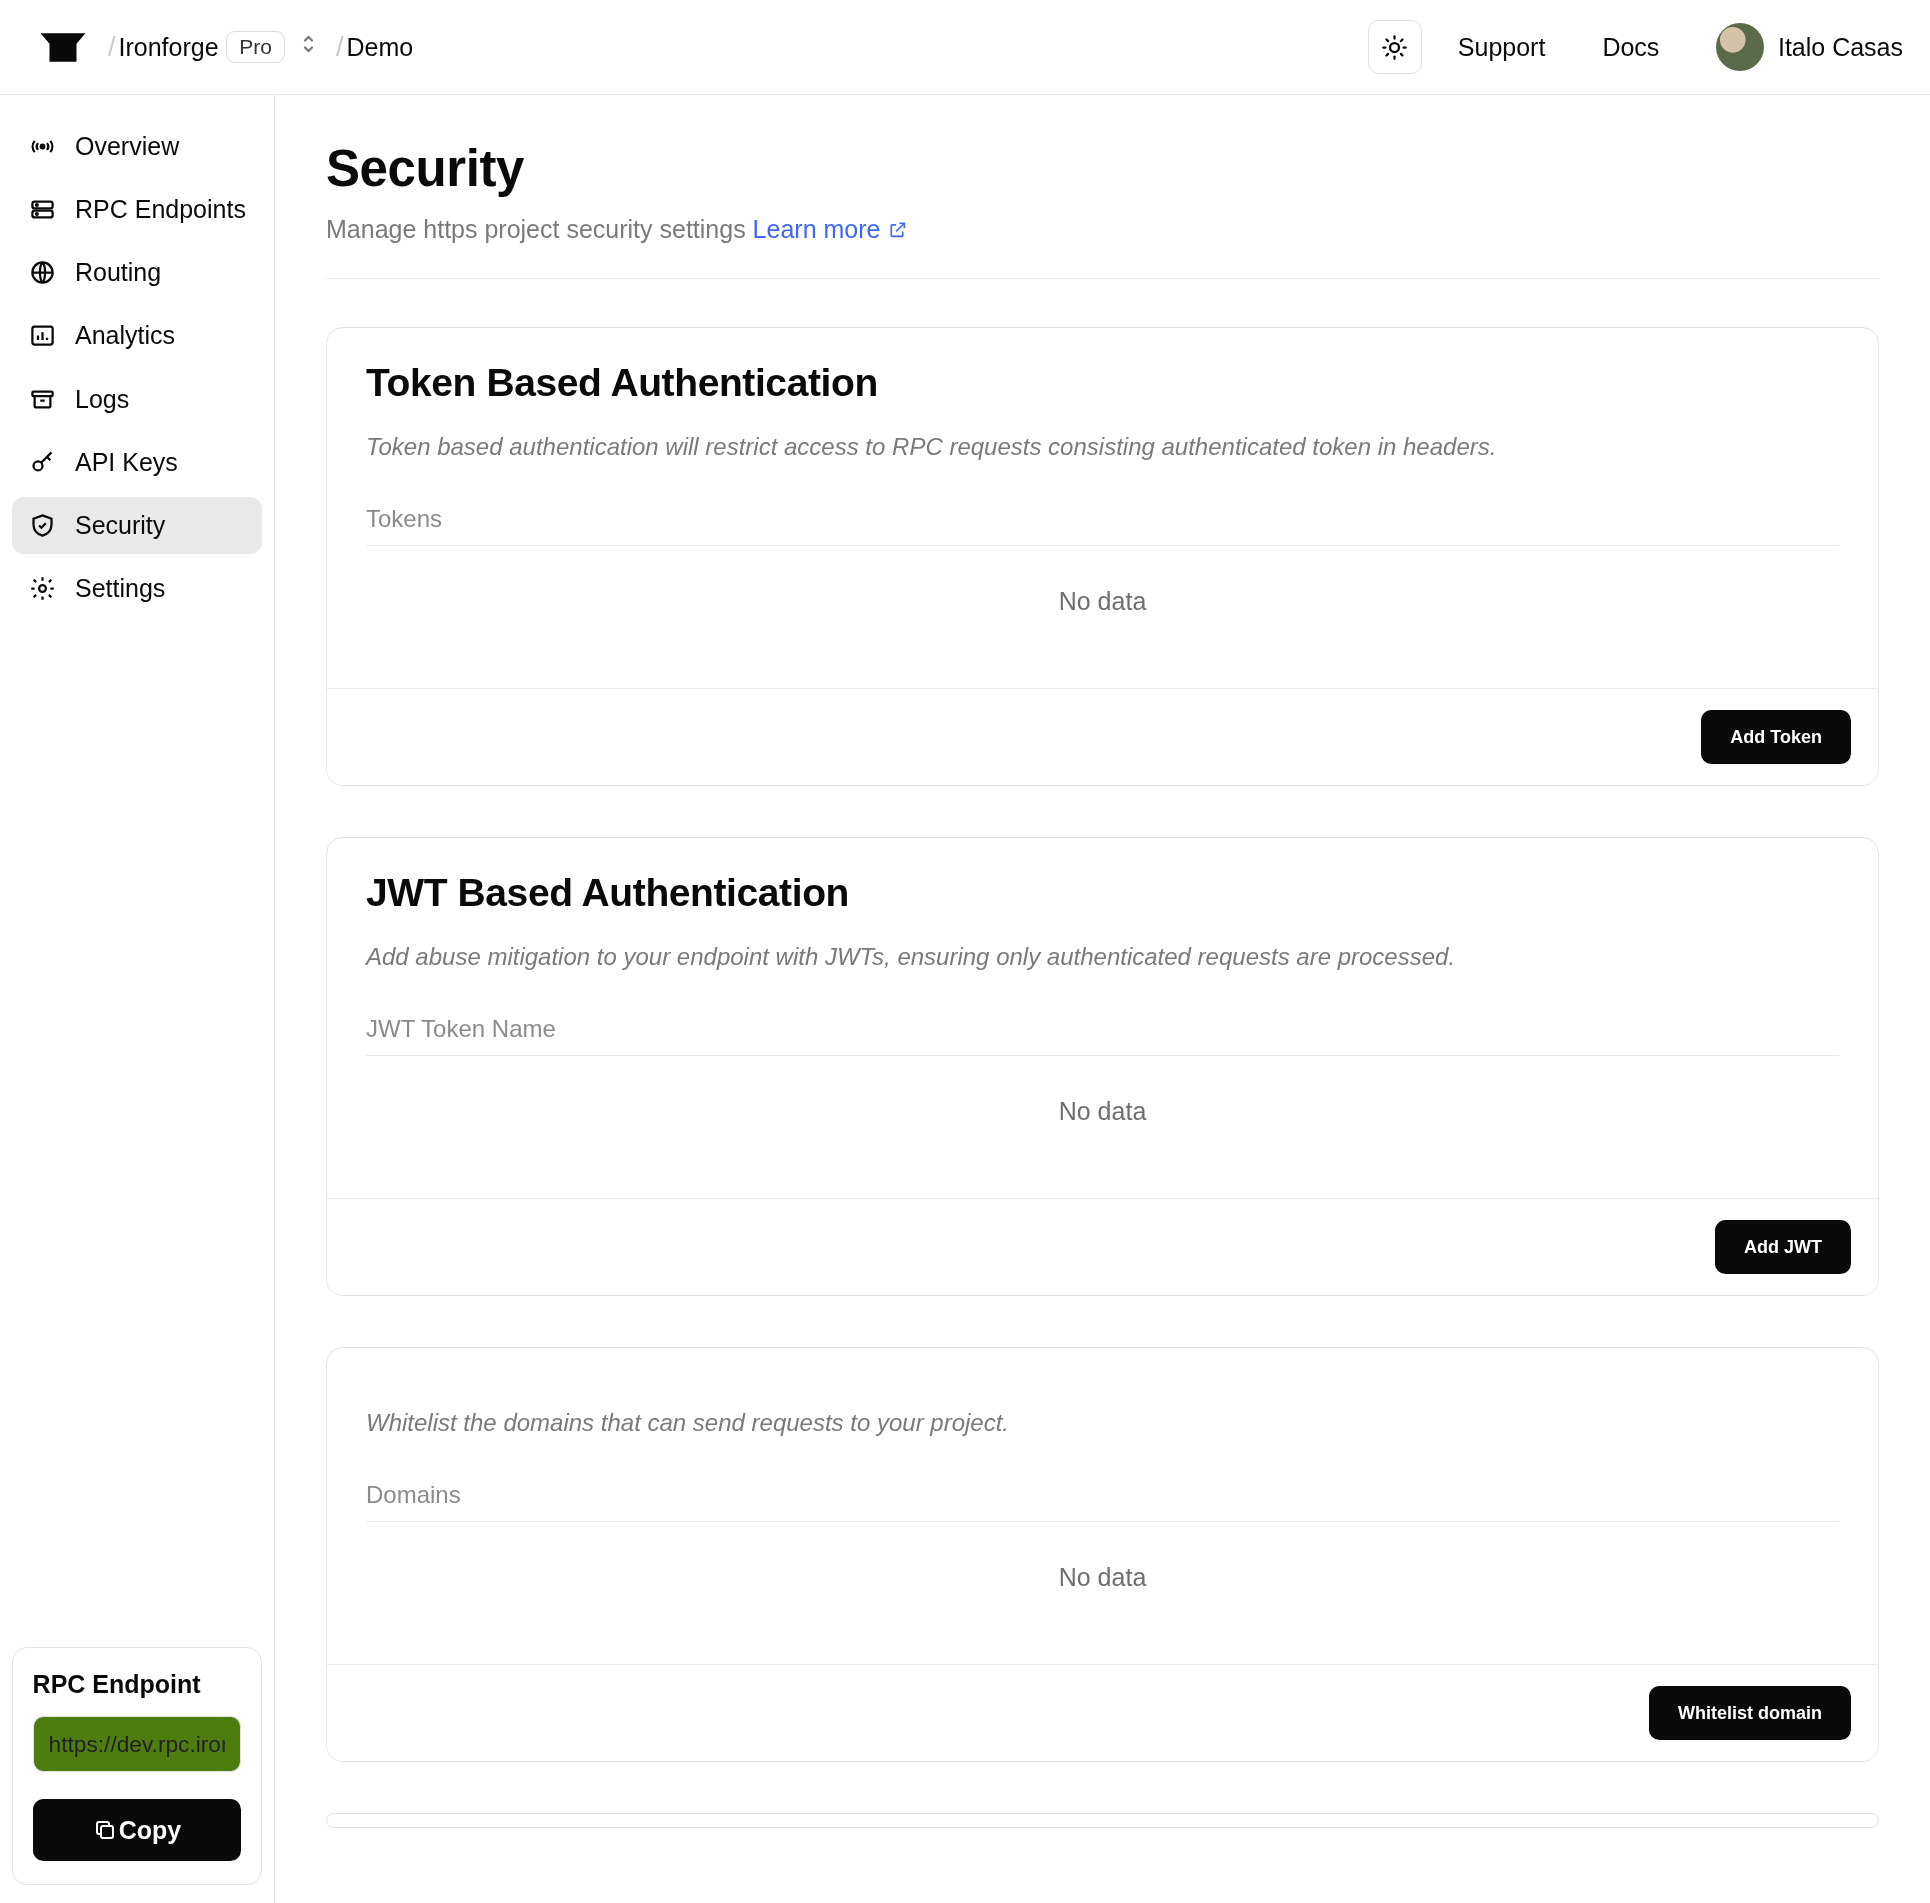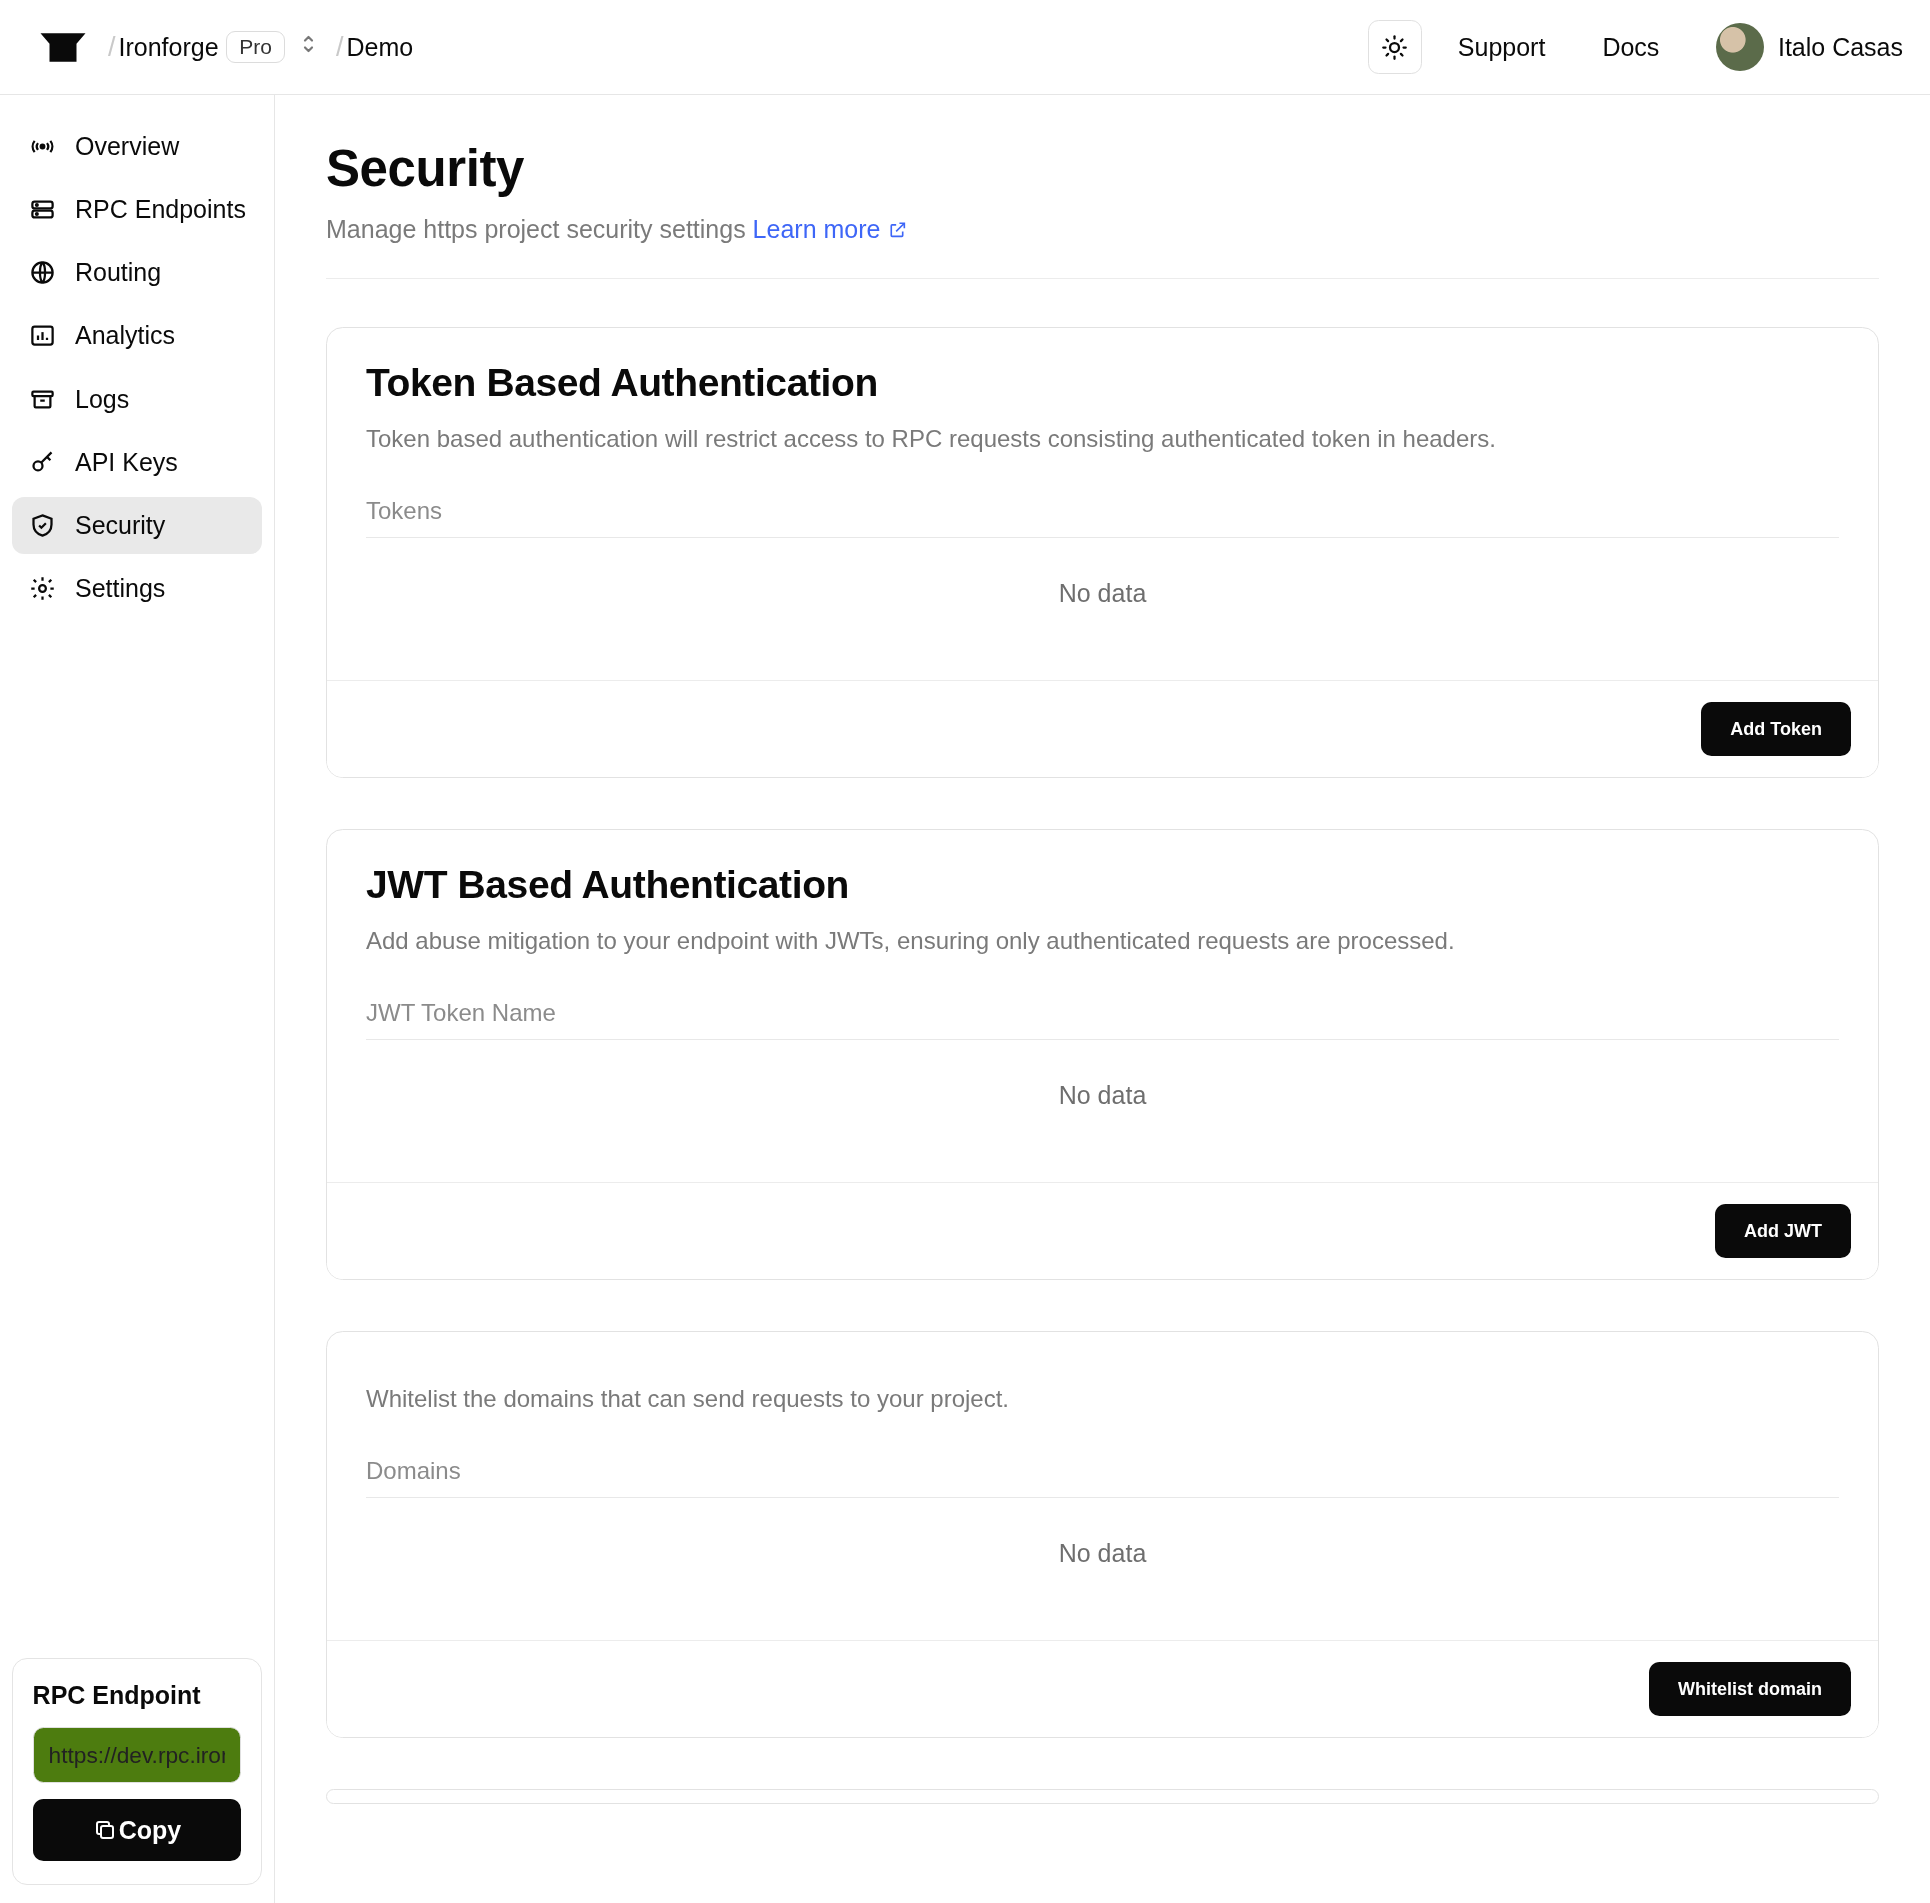--- a/index.html
+++ b/index.html
@@ -70,40 +70,40 @@
     padding: 22.7px 19.6px; background:#fff;
   }
   .endpoint-title { font-size:25px; font-weight:700; margin-bottom:16.6px; }
   .endpoint-input {
     width:100%; border:0.8px solid #e0e0e0; border-radius:10.6px;
     padding: 13.6px 15px; font-size:22.7px; color:#222;
     font-family:inherit; background:#4d7c0f;
     overflow:hidden; text-overflow:clip;
   }
   .copybtn {
-    margin-top:16px; width:100%;
+    margin-top:27px; width:100%;
     background:#0a0a0a; color:#fff; border:none; border-radius:10.6px;
     padding:16.6px 0; font-size:25px; font-weight:600;
     display:flex; align-items:center; justify-content:center; gap:2px;
     cursor:pointer;
   }
 
   .main { flex:1; padding: 44px 51px 30px 51px; }
   .pagetitle { font-size:51px; font-weight:800; letter-spacing:-0.4px; }
   .subtitle { font-size:25px; color:#7a7a7a; margin-top:16.6px; }
   .subtitle a { color:#3e66f7; text-decoration:none; }
   .hr { height:0.8px; background:#ececec; margin:33px 0 48px 0; }
 
   .card {
     border:0.8px solid #e2e2e2; border-radius:16.6px;
     margin-bottom:51px; background:#fff; overflow:hidden;
   }
   .card-body { padding: 33px 39px 27px 39px; }
   .card-title { font-size:39px; font-weight:800; letter-spacing:-0.4px; }
-  .card-desc { font-size:24px; color:#7a7a7a; margin-top:20px; }
+  .card-desc { font-size:24px; color:#7a7a7a; margin-top:28px;font-style:italic; }
   .section-label { font-size:24px; color:#8b8b8b; margin-top:44px; }
   .thinline { height:0.8px; background:#e8e8e8; margin-top:12px; }
   .nodata { text-align:center; color:#6e6e6e; font-size:25px; padding:41px 0 45px 0; }
   .card-footer {
     border-top:0.8px solid #ececec;
     padding: 21px 27px;
     display:flex; justify-content:flex-end;
     background:#fff;
   }
   .btn-primary {

